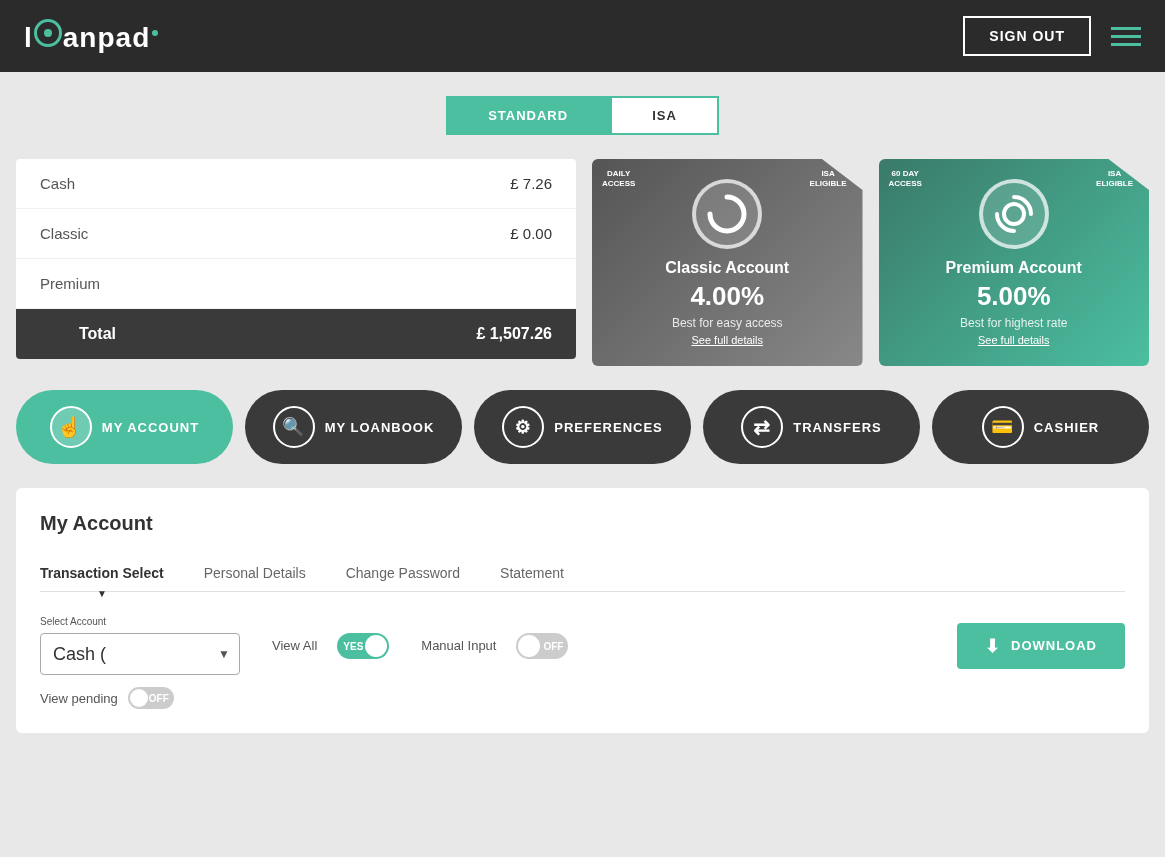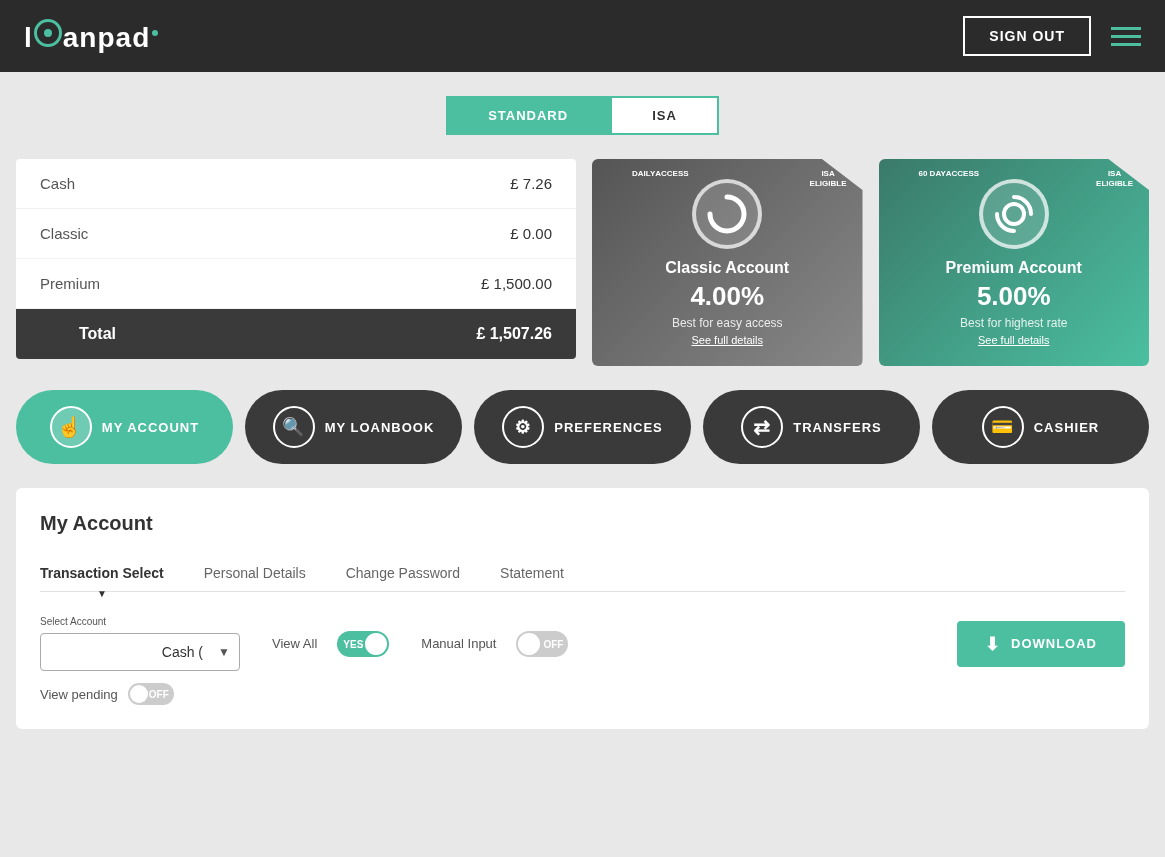--- a/index.html
+++ b/index.html
@@ -186,28 +186,27 @@
     }
     .premium-card {
       background: linear-gradient(135deg, #3a7a6a 0%, #4bbfa0 100%);
       clip-path: polygon(0 0, 85% 0, 100% 15%, 100% 100%, 0 100%);
     }
     .card-badge {
       position: absolute;
       top: 10px;
       left: 10px;
       display: flex;
-      flex-direction: row;
+      flex-direction: column;
       align-items: center;
       font-size: 8px;
       color: white;
       font-weight: bold;
       text-transform: uppercase;
       line-height: 1.2;
-      margin-left: 30px;
     }
     .card-badge-isa {
       position: absolute;
       top: 10px;
       right: 16px;
       display: flex;
       flex-direction: column;
       align-items: center;
       font-size: 8px;
       color: white;
@@ -363,25 +362,24 @@
     .select-wrapper {
       position: relative;
       display: inline-block;
     }
     .account-select {
       appearance: none;
       background: white;
       border: 1px solid #aaa;
       border-radius: 4px;
       padding: 10px 36px 10px 12px;
-      font-size: 14px;
+      font-size: 18px;
       color: #333;
       cursor: pointer;
       min-width: 200px;
-      text-align: right;
     }
     .select-arrow {
       position: absolute;
       right: 10px;
       top: 50%;
       transform: translateY(-50%);
       color: #555;
       pointer-events: none;
       font-size: 12px;
     }
@@ -482,21 +480,20 @@
       <div class="balance-row">
         <div class="balance-label">Cash</div>
         <div class="balance-amount">£ 7.26</div>
       </div>
       <div class="balance-row">
         <div class="balance-label">Classic</div>
         <div class="balance-amount">£ 0.00</div>
       </div>
       <div class="balance-row">
         <div class="balance-label">Premium</div>
-        <div class="balance-amount">£ 1,500.00</div>
       </div>
       <div class="balance-row total">
         <div class="balance-label">Total</div>
         <div class="balance-amount">£ 1,507.26</div>
       </div>
     </div>
 
     <div class="account-cards">
 
       <div class="account-card classic-card">

